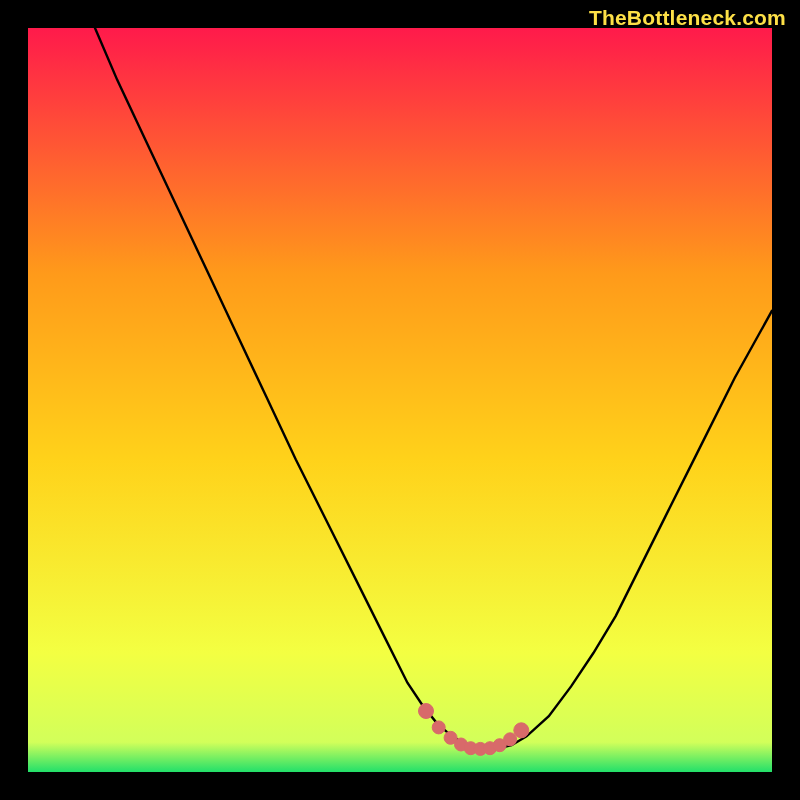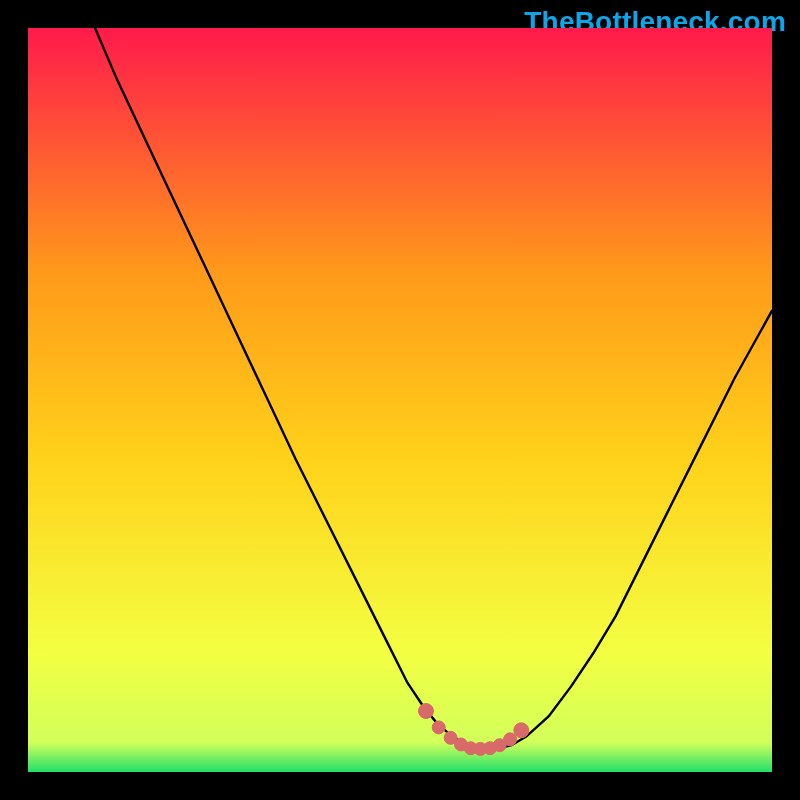--- a/index.html
+++ b/index.html
@@ -22,22 +22,22 @@
     left: 28px;
     top: 28px;
     width: 744px;
     height: 744px;
     overflow: hidden;
   }
   .attribution {
     position: absolute;
     top: 6px;
     right: 14px;
-    color: #0ea5e9;
-    font-size: 28px;
+    color: #fde047;
+    font-size: 21px;
     font-weight: 600;
     letter-spacing: 0.2px;
     font-family: Arial, Helvetica, sans-serif;
   }
   svg {
     display: block;
   }
 </style>
 </head>
 <body>

